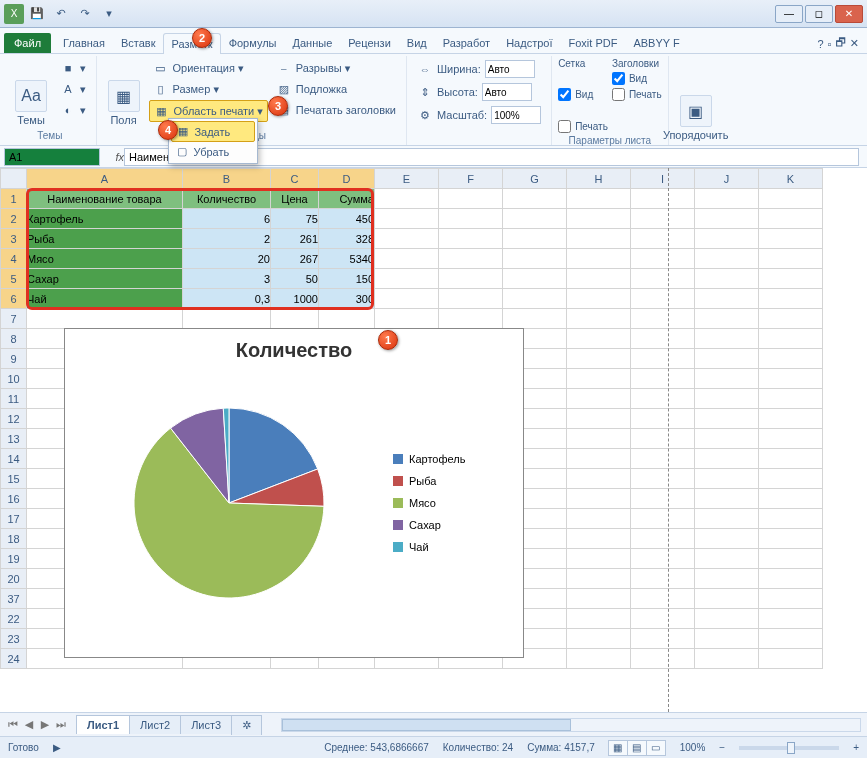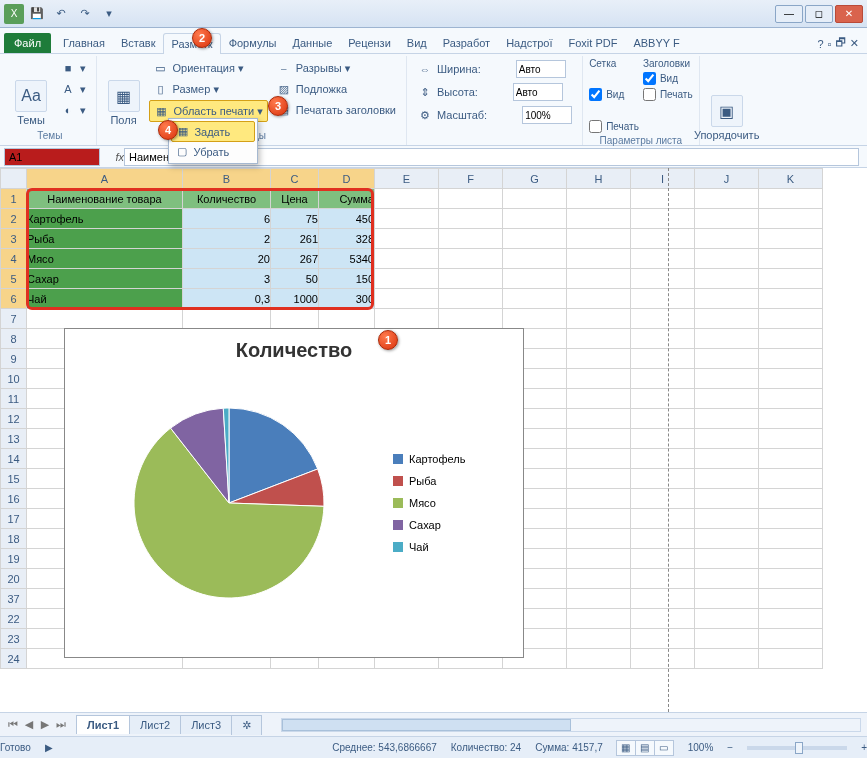--- a/index.html
+++ b/index.html
@@ -26,34 +26,34 @@
 .ribbon { height: 92px; background: #f5f9fd; border-bottom: 1px solid #c6d4e6; display: flex; padding: 2px 4px 0; position: relative; }
 .rgroup { display: flex; flex-direction: column; padding: 2px 6px; border-right: 1px solid #dfe7f1; }
 .rgroup-label { font-size: 10px; color: #5a7aa0; text-align: center; margin-top: auto; padding: 2px 0; }
 .rgroup-body { display: flex; gap: 4px; flex: 1; }
 .rbtn-big { width: 42px; display: flex; flex-direction: column; align-items: center; justify-content: flex-end; gap: 2px; color: #3b5b82; padding: 2px; }
 .rbtn-big .ico { width: 32px; height: 32px; background: #eef4fb; border: 1px solid #cad8ea; border-radius: 2px; display: flex; align-items: center; justify-content: center; font-size: 16px; }
 .rcol { display: flex; flex-direction: column; gap: 1px; }
 .rbtn-sm { display: flex; align-items: center; gap: 4px; padding: 2px 4px; color: #3b5b82; white-space: nowrap; }
 .rbtn-sm .ico { width: 16px; height: 16px; display: inline-flex; align-items: center; justify-content: center; font-size: 11px; }
 .rbtn-sm.highlight { background: #ffe97f; border: 1px solid #d4a017; border-radius: 2px; }
-.rinput { width: 50px; height: 18px; border: 1px solid #b5c6dc; font-size: 10px; padding: 0 2px; margin-left: 31px; }
+.rinput { width: 50px; height: 18px; border: 1px solid #b5c6dc; font-size: 10px; padding: 0 2px; }
 .rcheck { display: flex; align-items: center; gap: 4px; color: #3b5b82; font-size: 10px; }
 
 
 .printarea-menu { position: absolute; top: 64px; left: 168px; width: 90px; background: #fdfdfd; border: 1px solid #a5b8d0; box-shadow: 2px 3px 6px rgba(0,0,0,.25); z-index: 10; padding: 2px; }
 .printarea-menu .mitem { padding: 3px 6px; display: flex; align-items: center; gap: 6px; color: #3b5b82; }
 .printarea-menu .mitem.hover { background: #ffe97f; border: 1px solid #d4a017; border-radius: 2px; }
 
 
 .callout { position: absolute; width: 20px; height: 20px; border-radius: 50%; background: radial-gradient(circle at 35% 30%, #ff7a4d, #d9320c); border: 1px solid #a82808; color: #fff; font-size: 11px; font-weight: bold; display: flex; align-items: center; justify-content: center; z-index: 20; box-shadow: 1px 1px 3px rgba(0,0,0,.4); }
 
 
 .fxbar { height: 22px; border-bottom: 1px solid #c6d4e6; display: flex; align-items: center; background: #f5f9fd; }
-.namebox { width: 96px; border: 1px solid #b5c6dc; background: #b91c1c; margin: 0 4px; padding: 2px 4px; font-size: 11px; }
+.namebox { width: 96px; border: 1px solid #b5c6dc; background: #15803d; margin: 0 4px; padding: 2px 4px; font-size: 11px; }
 .fxlabel { width: 20px; text-align: right; font-style: italic; color: #555; }
 .fxinput { flex: 1; border: 1px solid #b5c6dc; background: #fff; padding: 2px 4px; font-size: 11px; margin-right: 8px; }
 
 
 .gridwrap { position: relative; height: 544px; overflow: hidden; }
 .grid { border-collapse: collapse; table-layout: fixed; }
 .grid th, .grid td { border: 1px solid #d4d4d4; font-size: 11px; padding: 0; height: 20px; }
 .grid thead th { background: #e8eef6; color: #3b5b82; font-weight: normal; text-align: center; }
 .grid tbody th { background: #e8eef6; color: #3b5b82; font-weight: normal; text-align: center; width: 26px; }
 .grid td { background: #fff; }
@@ -83,21 +83,21 @@
 
 .sheettabs { height: 24px; background: #eef3fa; border-top: 1px solid #c6d4e6; display: flex; align-items: center; padding: 0 6px; gap: 0; }
 .stab { padding: 3px 10px; border: 1px solid #b5c6dc; border-bottom: none; background: #e6eef8; font-size: 11px; color: #3b5b82; margin-right: -1px; }
 .stab.active { background: #fff; font-weight: bold; }
 .stab-nav { display: flex; gap: 2px; margin-right: 8px; }
 .stab-nav span { width: 14px; text-align: center; color: #777; }
 .hscroll { flex: 1; height: 14px; background: #eef3fa; border: 1px solid #cad8ea; margin-left: 20px; position: relative; }
 .hscroll .thumb { position: absolute; left: 0; width: 50%; top: 0; bottom: 0; background: #cfe0f2; border: 1px solid #a8c0da; }
 
 
-.statusbar { height: 22px; background: #e6eef8; border-top: 1px solid #c6d4e6; display: flex; align-items: center; padding: 0 0; font-size: 10px; color: #3b5b82; gap: 14px; }
+.statusbar { height: 22px; background: #e6eef8; border-top: 1px solid #c6d4e6; display: flex; align-items: center; padding: 0 8px; font-size: 10px; color: #3b5b82; gap: 14px; }
 .zoom-slider { width: 100px; height: 4px; background: #cad8ea; position: relative; }
 .zoom-slider .zthumb { position: absolute; left: 48px; top: -4px; width: 8px; height: 12px; background: #eef4fb; border: 1px solid #8aa6c7; }
 .viewbtns { display: flex; }
 .viewbtns span { width: 20px; height: 16px; border: 1px solid #b5c6dc; background: #f5f9fd; margin-left: -1px; display: flex; align-items: center; justify-content: center; }
 </style>
 </head>
 <body>
 
 <div class="titlebar">
   <div class="qat">

